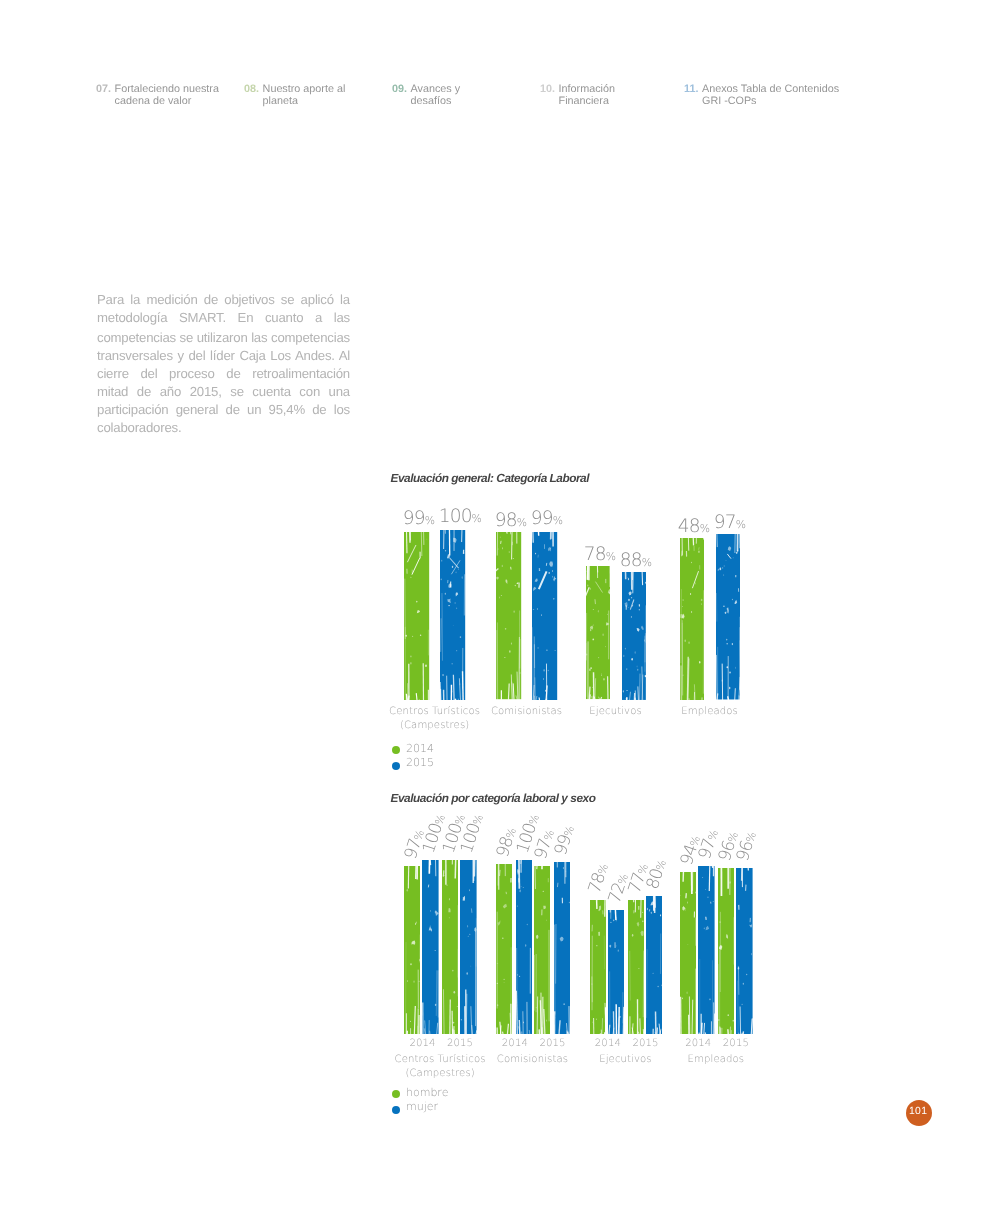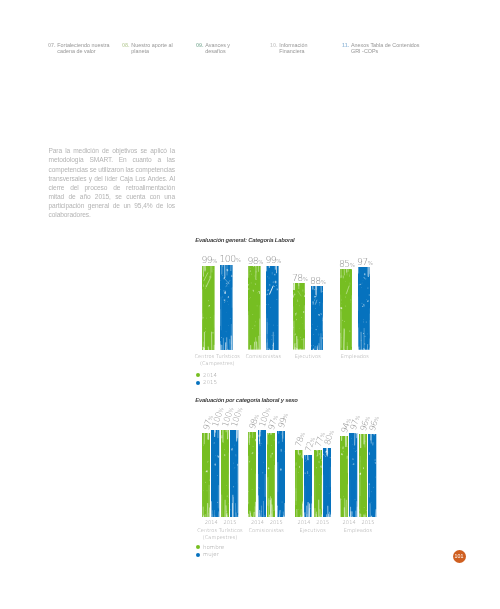--- a/index.html
+++ b/index.html
@@ -392,21 +392,21 @@
           <ellipse cx="10.73" cy="33.05" rx="0.14" ry="0.45" fill="#ffffff" opacity="0.61"></ellipse>
           <ellipse cx="5.29" cy="28.00" rx="0.28" ry="0.45" fill="#ffffff" opacity="0.71"></ellipse>
           <ellipse cx="5.78" cy="36.96" rx="0.29" ry="0.52" fill="#ffffff" opacity="0.55"></ellipse>
           <ellipse cx="4.52" cy="52.39" rx="0.22" ry="0.58" fill="#ffffff" opacity="0.66"></ellipse>
           <ellipse cx="2.56" cy="51.40" rx="0.19" ry="0.64" fill="#ffffff" opacity="0.78"></ellipse>
           <ellipse cx="9.48" cy="6.93" rx="0.32" ry="0.63" fill="#ffffff" opacity="0.58"></ellipse>
           <path d="M2.32 39.32 L1.71 40.41 L1.02 39.77 L1.10 38.96 L1.82 37.75 Z" fill="#ffffff" opacity="0.66"></path>
           <path d="M1.98 38.99 L1.27 40.19 L0.12 39.87 L0.15 38.14 L1.22 38.00 Z" fill="#ffffff" opacity="0.41"></path>
         </svg>
       </div>
-      <div class="vlabel" style="left: 153.9px; top: 25.665px;"><span>85</span><span class="pct">%</span></div>
+      <div class="vlabel" style="left: 153.9px; top: 25.665px;"><span>48</span><span class="pct">%</span></div>
       <div class="bar" style="left: 172.5px; top: 35.259px; width: 12.6px; height: 82.741px;">
         <svg width="12.6" height="82.741" viewBox="0 0 12.6 82.741" preserveAspectRatio="none" style="display: block;">
           <rect x="0" y="0" width="12.6" height="82.741" fill="#0672be"></rect>
           <path d="M10.82 -0.30 l-0.05 8.95" stroke="#ffffff" stroke-width="0.85" stroke-linecap="butt" opacity="0.81" fill="none"></path>
           <path d="M0.43 -0.30 l0.20 6.84" stroke="#ffffff" stroke-width="0.39" stroke-linecap="butt" opacity="0.78" fill="none"></path>
           <path d="M12.19 -0.30 l0.21 6.06" stroke="#ffffff" stroke-width="0.43" stroke-linecap="butt" opacity="0.80" fill="none"></path>
           <path d="M12.07 -0.30 l0.08 7.39" stroke="#ffffff" stroke-width="0.81" stroke-linecap="butt" opacity="0.77" fill="none"></path>
           <path d="M9.60 -0.30 l-0.16 9.79" stroke="#ffffff" stroke-width="0.27" stroke-linecap="butt" opacity="0.98" fill="none"></path>
           <path d="M11.77 83.04 l-0.18 -2.29" stroke="#ffffff" stroke-width="0.35" stroke-linecap="butt" opacity="0.77" fill="none"></path>
           <path d="M11.46 83.04 l0.58 -11.57" stroke="#ffffff" stroke-width="0.34" stroke-linecap="butt" opacity="0.93" fill="none"></path>

